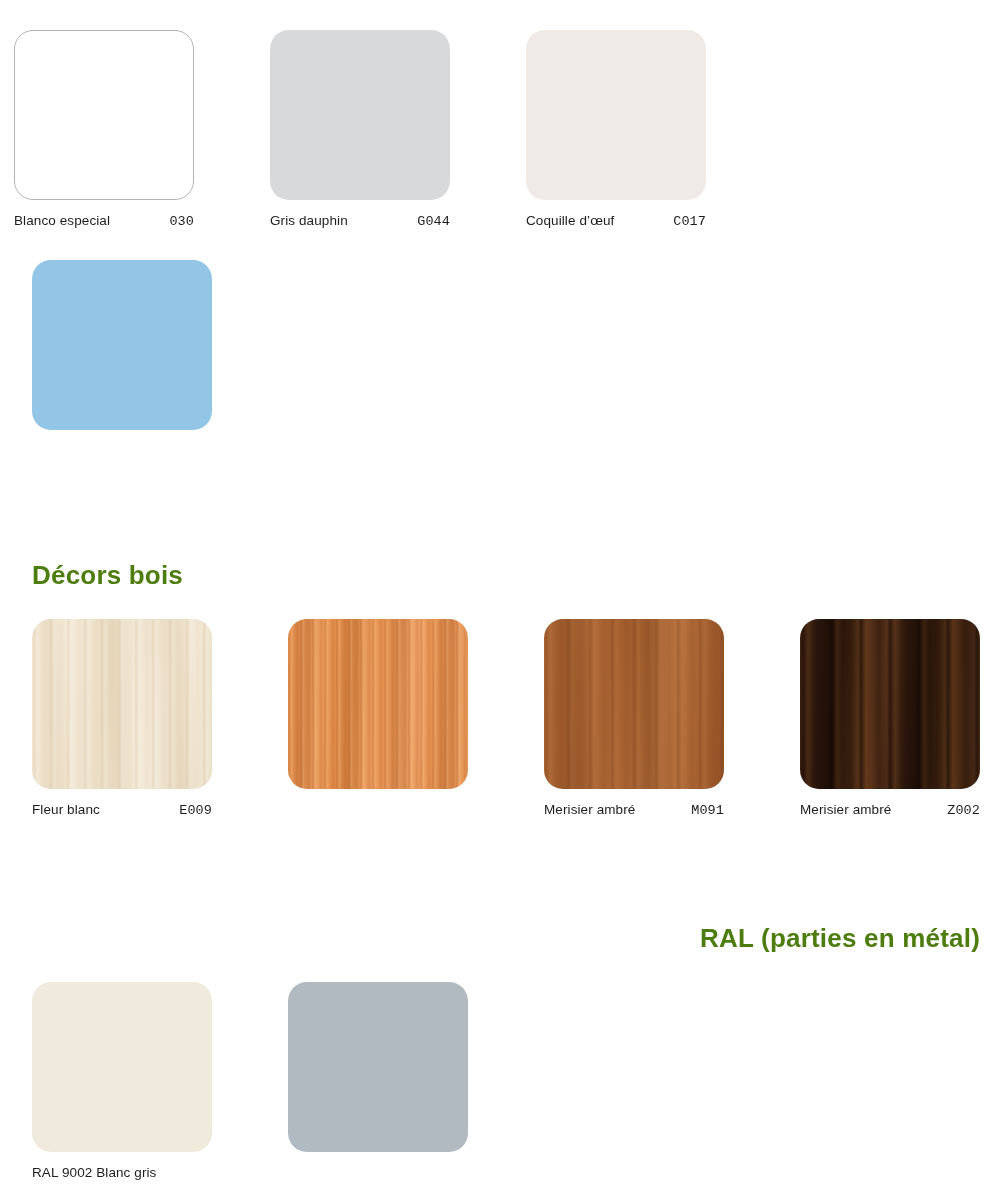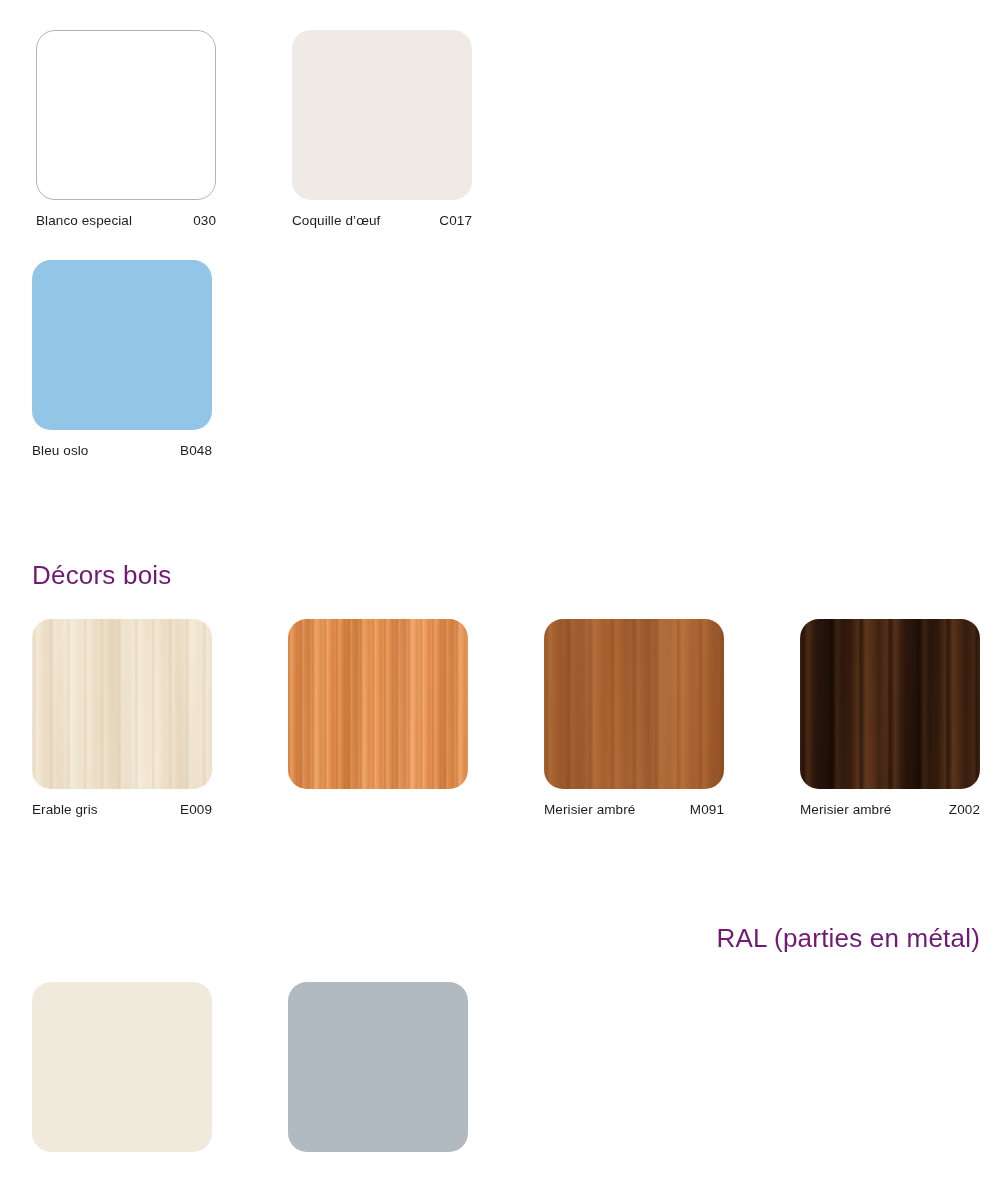--- a/index.html
+++ b/index.html
@@ -58,34 +58,35 @@
     font-size: 13.5px;
     line-height: 1;
     letter-spacing: 0.1px;
     color: #1d1d1f;
     padding-top: 14px;
     white-space: nowrap;
   }
 
   .swatch-caption .code {
     padding-left: 8px;
+    font-family: Liberation Mono, monospace;
   }
 
   
   .section-title {
     font-size: 26px;
-    font-weight: 400;
-    color: #701a75;
+    font-weight: 700;
+    color: #4d7c0f;
     letter-spacing: 0.2px;
     margin: 0;
     line-height: 1;
   }
 
   
-  #row-uni-1  { position: absolute; left: 36px; top: 30px;  }
+  #row-uni-1  { position: absolute; left: 14px; top: 30px;  }
   #row-uni-2  { position: absolute; left: 32px; top: 260px; }
 
   #section-bois        { position: absolute; left: 32px; top: 562px; }
   #section-bois .section-title { margin-bottom: 31px; }
 
   #section-ral         { position: absolute; left: 32px; top: 925px; text-align: right; }
   #section-ral .section-title { margin-bottom: 31px; }
 
   
   .wood {
@@ -173,55 +174,58 @@
   <div class="swatch-grid" id="row-uni-1">
 
     <div class="swatch-cell">
       <div class="swatch-chip bordered" style="background-color: rgb(255, 255, 255);"></div>
       <div class="swatch-caption">
         <span class="name">Blanco especial</span>
         <span class="code">030</span>
       </div>
     </div>
 
+    <div class="swatch-cell">
+      <div class="swatch-chip" style="background-color: rgb(216, 217, 218);"></div>
+      <div class="swatch-caption">
+        <span class="name">Gris dauphin</span>
+        <span class="code">G044</span>
+      </div>
+    </div>
 
     <div class="swatch-cell">
       <div class="swatch-chip" style="background-color: rgb(239, 234, 230);"></div>
       <div class="swatch-caption">
         <span class="name">Coquille d’œuf</span>
         <span class="code">C017</span>
       </div>
     </div>
 
 
   </div>
 
   <div class="swatch-grid" id="row-uni-2">
 
 
     <div class="swatch-cell">
       <div class="swatch-chip" style="background-color: rgb(147, 197, 231);"></div>
-      <div class="swatch-caption">
-        <span class="name">Bleu oslo</span>
-        <span class="code">B048</span>
-      </div>
     </div>
 
 
 
   </div>
 
   <div id="section-bois">
     <h2 class="section-title">Décors bois</h2>
     <div class="swatch-grid">
 
       <div class="swatch-cell">
         <div class="swatch-chip wood wood-erable"></div>
         <div class="swatch-caption">
-          <span class="name">Erable gris</span>
+          <span class="name">Fleur blanc</span>
           <span class="code">E009</span>
         </div>
       </div>
 
       <div class="swatch-cell">
         <div class="swatch-chip wood wood-hetre"></div>
       </div>
 
       <div class="swatch-cell">
         <div class="swatch-chip wood wood-merisier"></div>
@@ -241,20 +245,24 @@
 
     </div>
   </div>
 
   <div id="section-ral">
     <h2 class="section-title">RAL (parties en métal)</h2>
     <div class="swatch-grid">
 
       <div class="swatch-cell">
         <div class="swatch-chip" style="background-color: rgb(239, 234, 220);"></div>
+        <div class="swatch-caption">
+          <span class="name">RAL 9002 Blanc gris</span>
+          <span class="code"></span>
+        </div>
       </div>
 
       <div class="swatch-cell">
         <div class="swatch-chip" style="background-color: rgb(176, 186, 192);"></div>
       </div>
 
     </div>
   </div>
 
 </div>

